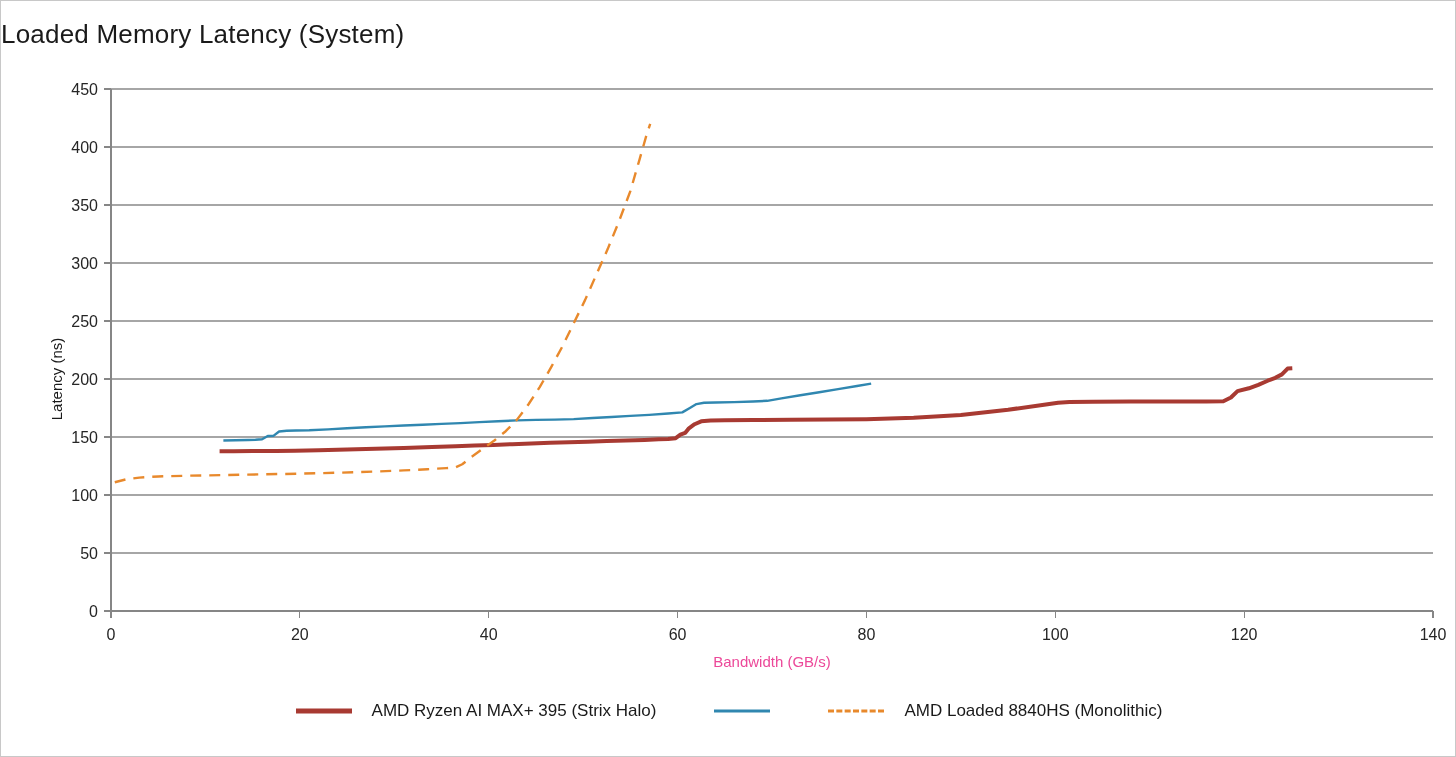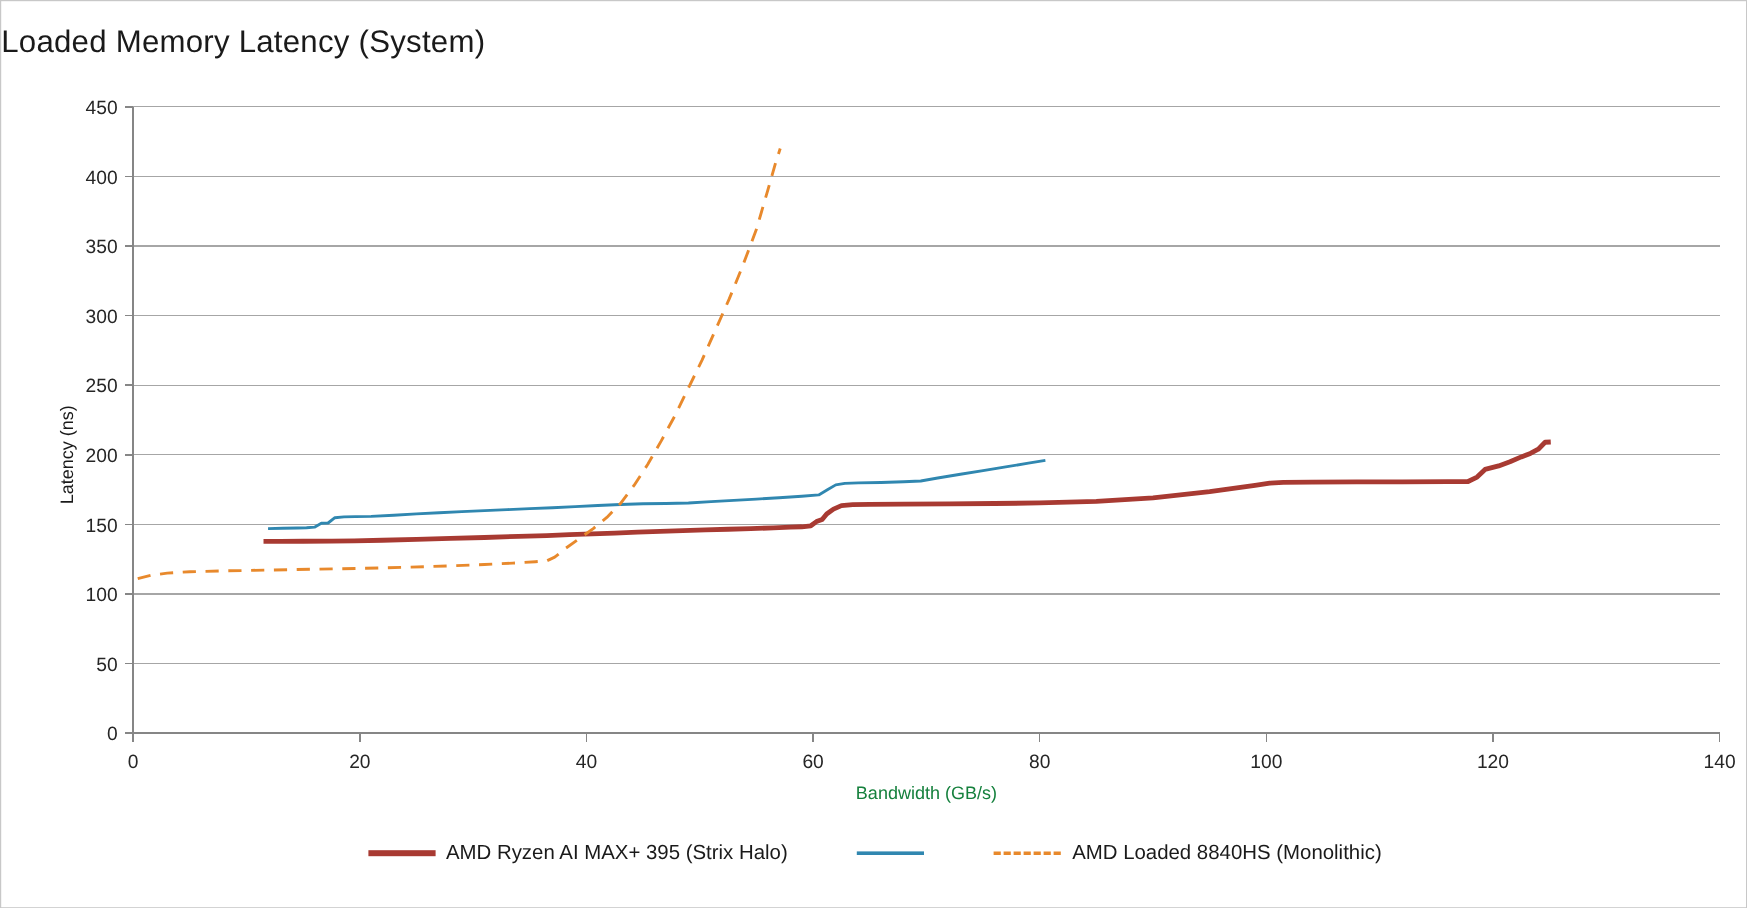--- a/index.html
+++ b/index.html
@@ -45,21 +45,21 @@
     color: #1a1a1a;
     white-space: nowrap;
   }
   #x-axis-title {
     position: absolute;
     left: 110px;
     width: 1322px;
     top: 652px;
     text-align: center;
     font-size: 15px;
-    color: #15803d;
+    color: #ec4899;
     white-space: nowrap;
   }
   #plot-svg {
     position: absolute;
     left: 0;
     top: 0;
   }
   .ytick-label {
     font-size: 16px;
     fill: #262626;
@@ -98,21 +98,21 @@
     top: 700px;
     width: 1456px;
     display: flex;
     justify-content: center;
     align-items: center;
     gap: 58px;
   }
   .legend-item {
     display: flex;
     align-items: center;
-    gap: 9px;
+    gap: 20px;
     white-space: nowrap;
   }
   .legend-swatch {
     width: 56px;
     height: 14px;
     position: relative;
     flex: 0 0 auto;
   }
   .legend-swatch i {
     position: absolute;

